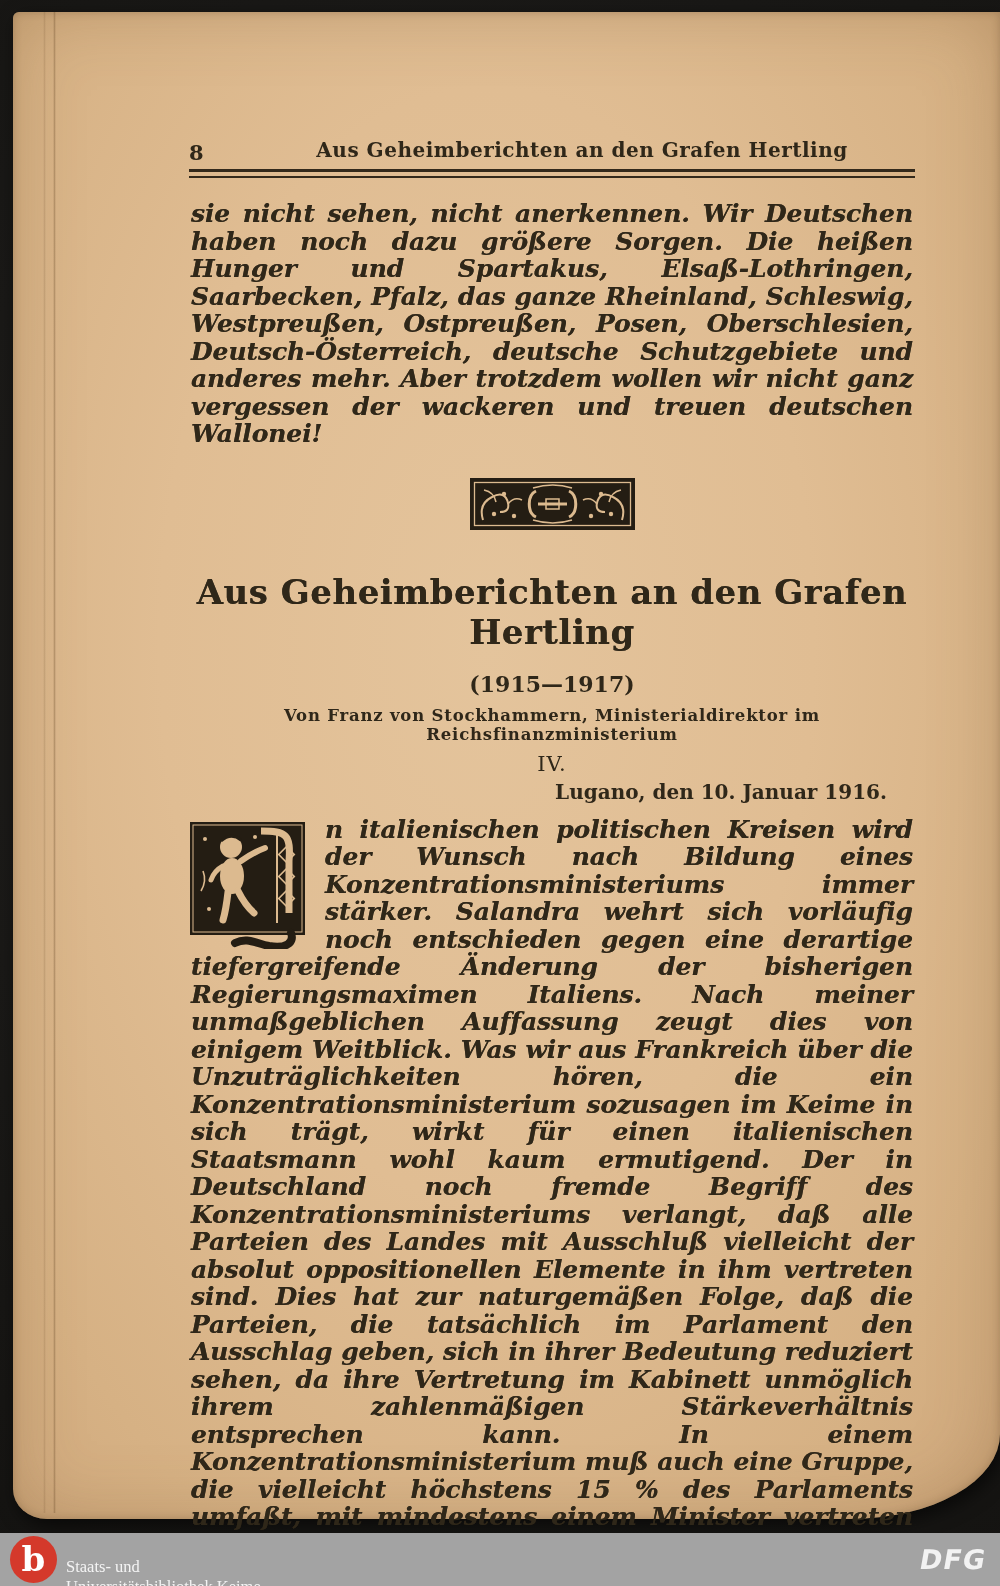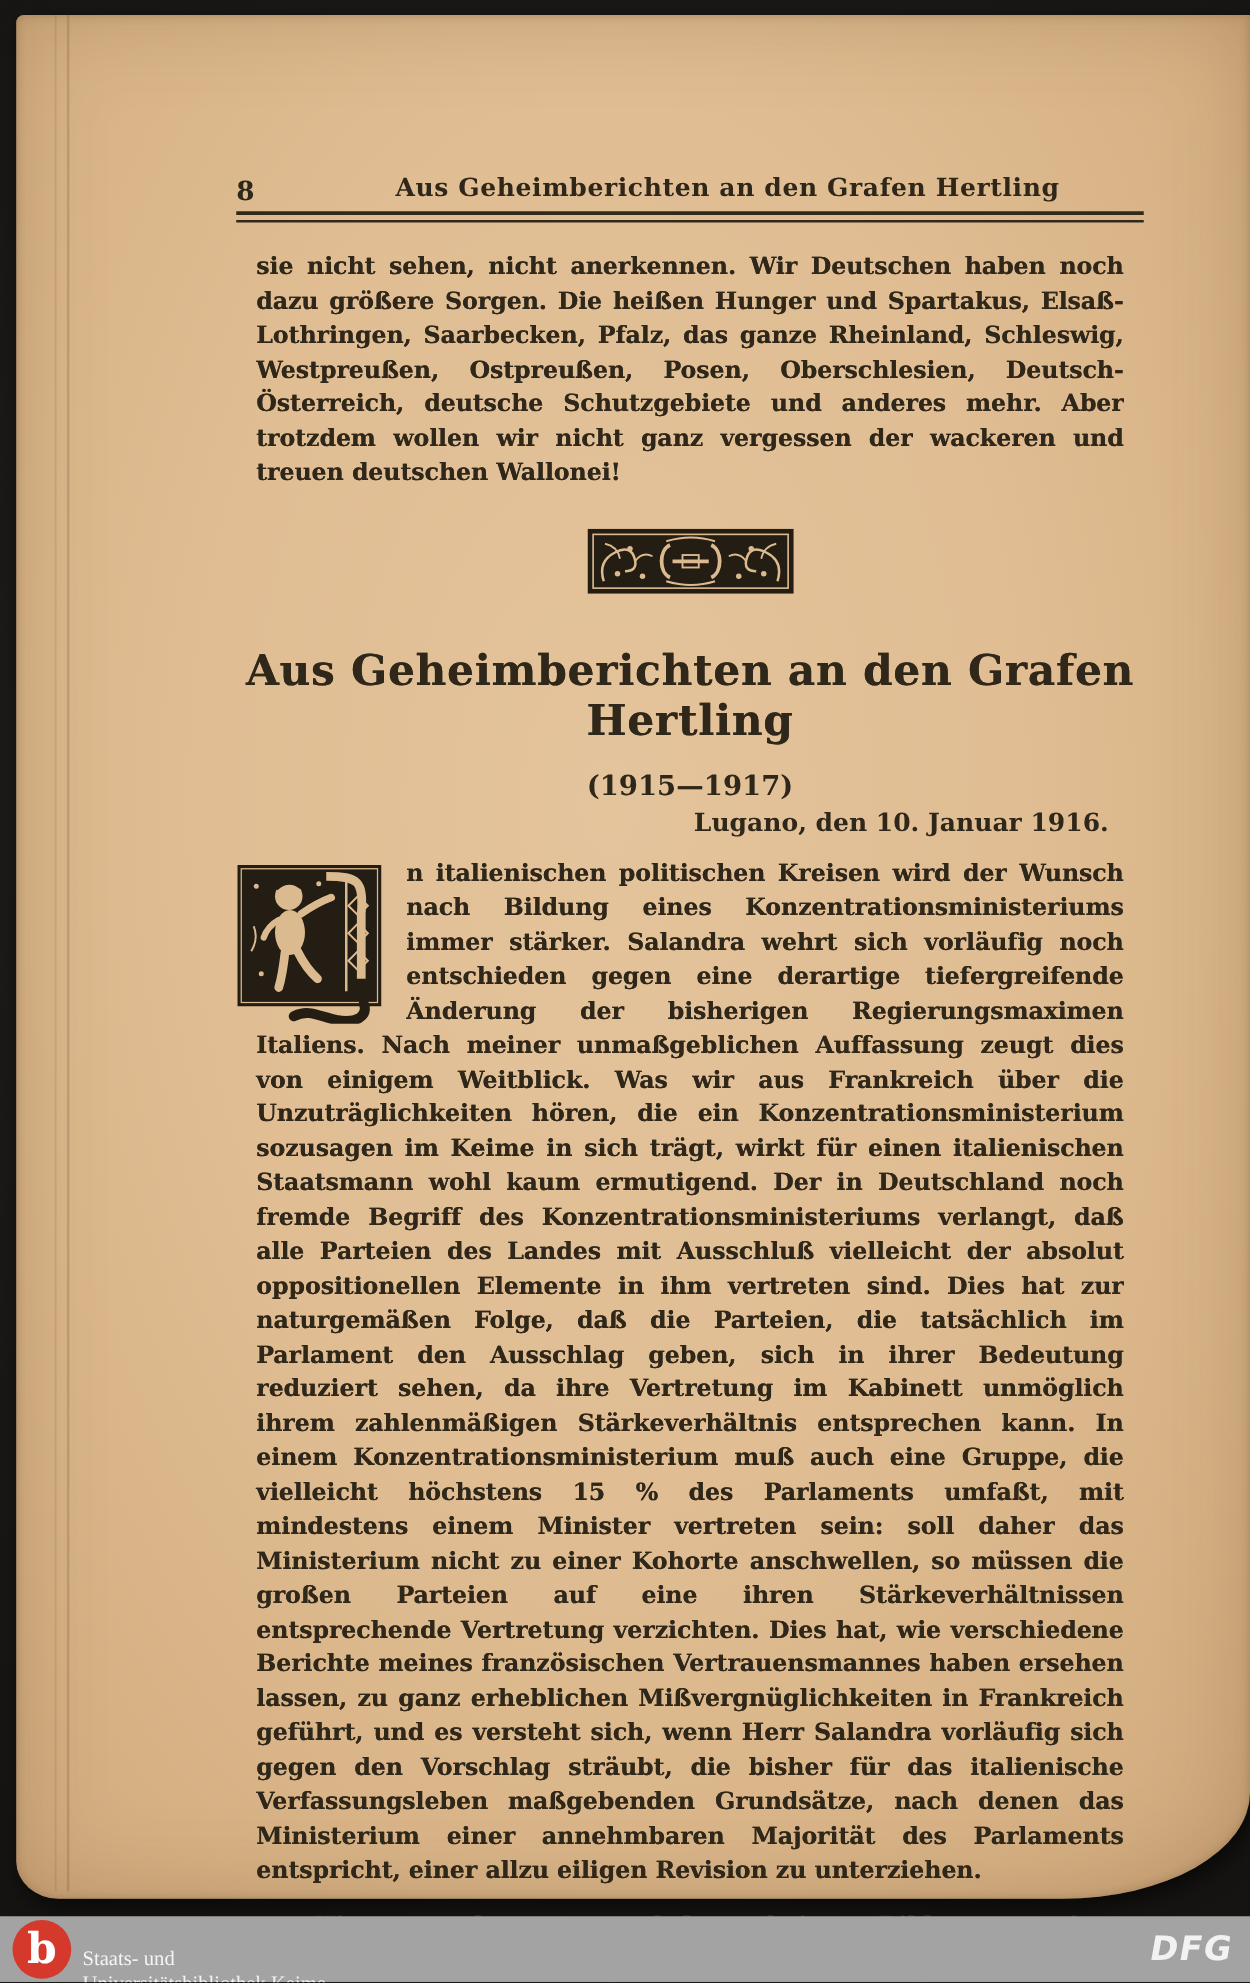--- a/index.html
+++ b/index.html
@@ -46,24 +46,25 @@
     display:block; text-align:center;
     font-size:20px; font-weight:700; letter-spacing:.5px;
     padding-left:60px;
   }
   .double-rule{
     height:4px; margin-top:3px;
     border-top:3px solid #33291b;
     border-bottom:2px solid #33291b;
   }
   p.para{
-    margin:16px; text-align:justify;
-    font-size:19px; line-height:27.5px; font-weight:700;
+    margin:2px; text-align:justify;
+    font-size:25px; line-height:27.5px; font-weight:700;
     letter-spacing:-0.1px;
     text-shadow:0 0 .4px rgba(47,39,25,.8);
+    font-style:italic;
   }
   p.para.prev{margin-top:22px;}
   p.para.indent2{text-indent:46px; margin-top:4px;}
   
   .ornament-wrap{ margin:30px 0 0 0; text-align:center; }
   .ornament-wrap svg{display:inline-block;}
   
   .title{
     margin:38px 0 0 0; text-align:center;
     font-size:34px; line-height:40px; font-weight:700; letter-spacing:.5px;
@@ -162,20 +163,22 @@
           <path d="M151,12 q-10,2 -12,12" fill="none" stroke="#dcba8f" stroke-width="1.5"></path>
           <circle cx="141" cy="36" r="2.2" fill="#dcba8f"></circle>
           <circle cx="131" cy="16" r="2.2" fill="#dcba8f"></circle>
           <circle cx="121" cy="38" r="2.2" fill="#dcba8f"></circle>
           <path d="M127,26 q-6,-8 -14,-4" fill="none" stroke="#dcba8f" stroke-width="1.5"></path>
         </svg>
       </div>
 
       <h1 class="title">Aus Geheimberichten an den Grafen Hertling</h1>
       <div class="subtitle">(1915—1917)</div>
+      <div class="byline">Von Franz von Stockhammern, Ministerialdirektor im Reichsfinanzministerium</div>
+      <div class="section-num">IV.</div>
       <div class="dateline">Lugano, den 10. Januar 1916.</div>
 
       <div class="body-block">
         <div class="dropcap">
           <svg width="122" height="128" viewBox="0 0 122 128" aria-hidden="true">
             <rect x="1" y="1" width="115" height="113" fill="#241d13"></rect>
             <rect x="4" y="4" width="109" height="107" fill="none" stroke="#dcba8f" stroke-width="1"></rect>
 
             <path d="M88,10 v92" stroke="#dcba8f" stroke-width="2"></path>
             <g stroke="#dcba8f" stroke-width="1.6" fill="none">

